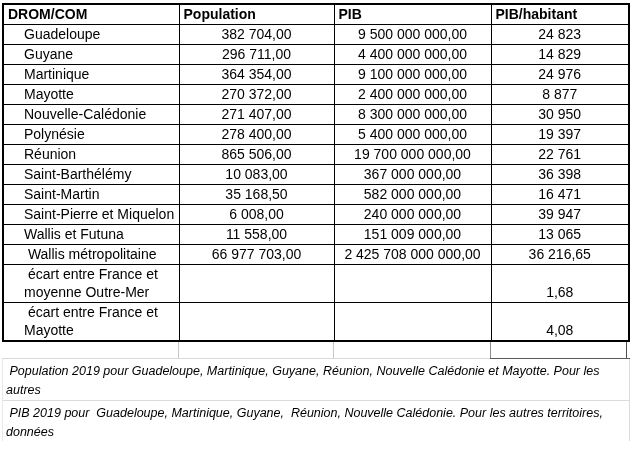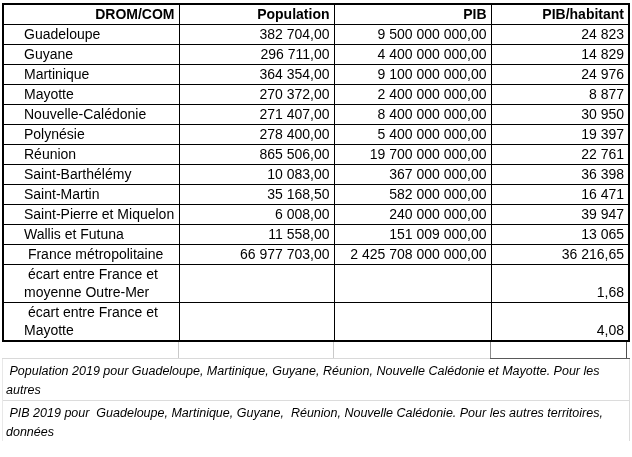--- a/index.html
+++ b/index.html
@@ -34,23 +34,23 @@
 
   th, td {
     border: 1px solid var(--border);
     font-size: 14px;
     line-height: 18px;
     height: 19px;
     padding: 0 4px 1px 4px;
     vertical-align: bottom;
     overflow: hidden;
   }
-  th { font-weight: bold; text-align: right; height: 18px; }
+  th { font-weight: bold; text-align: left; height: 18px; }
   td.c-name { text-align: left; white-space: pre-wrap; padding-left: 20px; }
-  td.c-num  { text-align: right; white-space: nowrap; padding-right: 4px; }
+  td.c-num  { text-align: center; white-space: nowrap; padding-right: 4px; }
   tr.bold td { font-weight: bold; }
   tr.two-line td { height: 36px; margin-top: 34px; }
 
   
   .strip { position: relative; width: 628px; height: 17px; }
   .strip .v { position: absolute; top: 0; bottom: 1px; width: 1px; }
   .strip .v1 { left: 176px; background: var(--grid-light); }
   .strip .v2 { left: 331px; background: var(--grid-light); }
   .strip .v3 { left: 488px; background: var(--grid-dark); }
   .strip .v4 { left: 624px; background: #4d4d4d; }
@@ -115,21 +115,21 @@
         </tr>
         <tr>
           <td class="c-name">Mayotte</td>
           <td class="c-num">270 372,00</td>
           <td class="c-num">2 400 000 000,00</td>
           <td class="c-num">8 877</td>
         </tr>
         <tr>
           <td class="c-name">Nouvelle-Calédonie</td>
           <td class="c-num">271 407,00</td>
-          <td class="c-num">8 400 000 000,00</td>
+          <td class="c-num">8 300 000 000,00</td>
           <td class="c-num">30 950</td>
         </tr>
         <tr>
           <td class="c-name">Polynésie</td>
           <td class="c-num">278 400,00</td>
           <td class="c-num">5 400 000 000,00</td>
           <td class="c-num">19 397</td>
         </tr>
         <tr>
           <td class="c-name">Réunion</td>
@@ -155,21 +155,21 @@
           <td class="c-num">240 000 000,00</td>
           <td class="c-num">39 947</td>
         </tr>
         <tr>
           <td class="c-name">Wallis et Futuna</td>
           <td class="c-num">11 558,00</td>
           <td class="c-num">151 009 000,00</td>
           <td class="c-num">13 065</td>
         </tr>
         <tr>
-          <td class="c-name"> France métropolitaine</td>
+          <td class="c-name"> Wallis métropolitaine</td>
           <td class="c-num">66 977 703,00</td>
           <td class="c-num">2 425 708 000 000,00</td>
           <td class="c-num">36 216,65</td>
         </tr>
         <tr class="two-line">
           <td class="c-name"> écart entre France et
 moyenne Outre-Mer</td>
           <td class="c-num"></td>
           <td class="c-num"></td>
           <td class="c-num">1,68</td>

